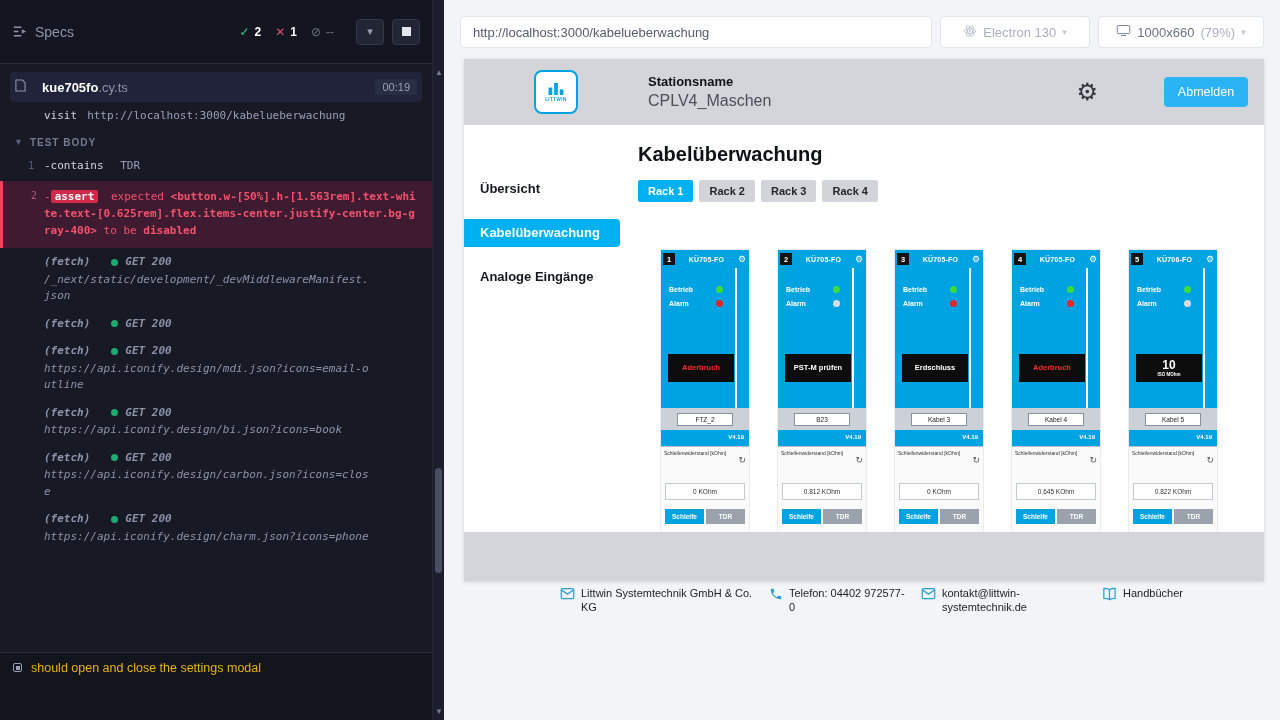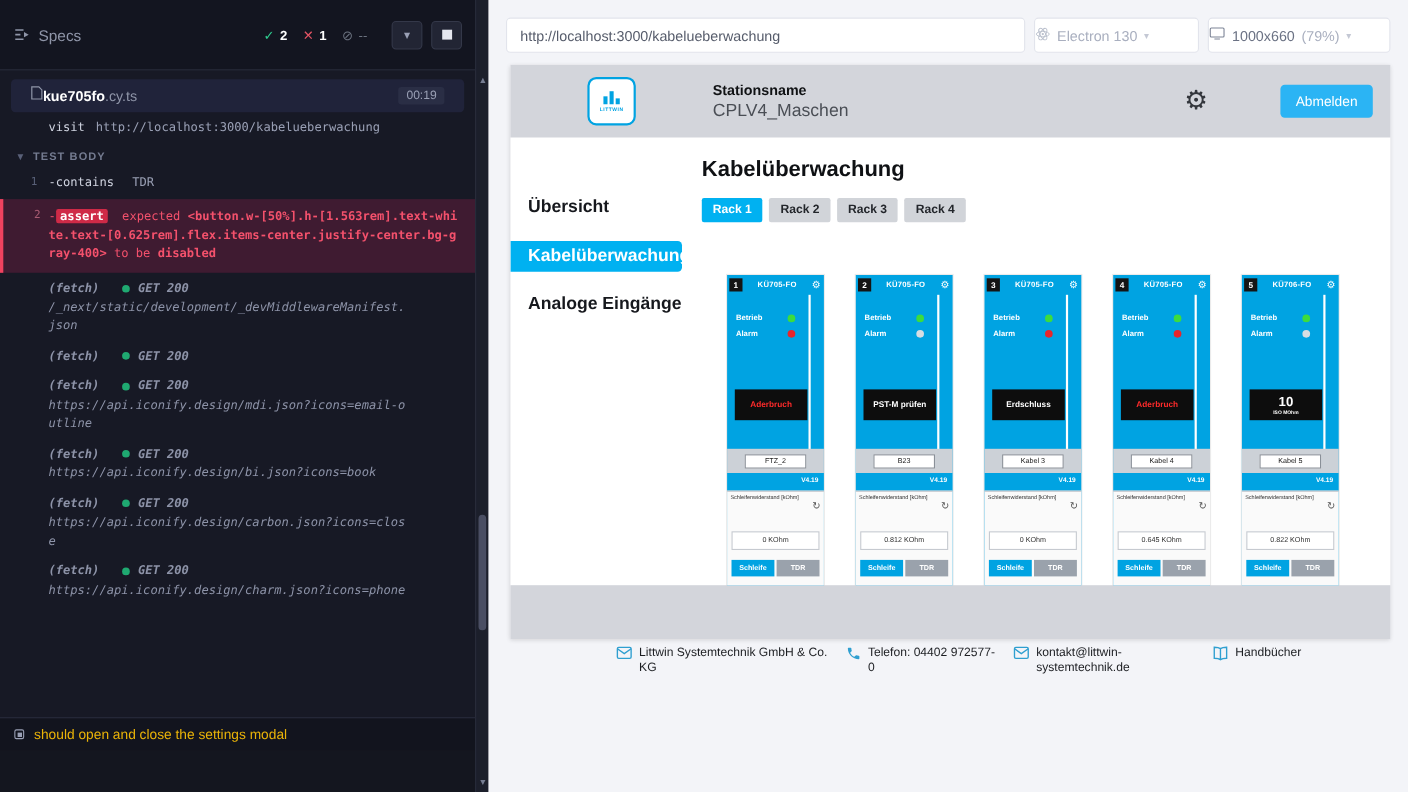--- a/index.html
+++ b/index.html
@@ -14,21 +14,21 @@
   .rep-stats { display:flex; align-items:center; }
   .stat { display:inline-flex; align-items:center; gap:5px; margin-right:14px; font-size:12px; }
   .stat .num { color:#fff; font-weight:bold; }
   .stat.pending .num { color:#6c7380; font-weight:normal; }
   .ic-check { color:#2ecc8f; font-size:12px; }
   .ic-x { color:#e45464; font-size:12px; }
   .ic-pend { color:#6c7380; font-size:12px; }
   .rep-btn { width:28px; height:26px; background:#222534; border:1px solid #343849; border-radius:4px; color:#9aa0b5; margin-left:8px; display:inline-flex; align-items:center; justify-content:center; font-size:11px; cursor:pointer; }
   .stop-square { width:9px; height:9px; background:#e4e6ee; display:inline-block; }
 
-  .spec-row { margin:8px 10px; height:30px; flex:none; background:#20233a; border-radius:4px; display:flex; align-items:center; padding:0 18px; gap:0; }
+  .spec-row { margin:8px 10px; height:30px; flex:none; background:#20233a; border-radius:4px; display:flex; align-items:center; padding:0 5px; gap:16px; }
   .spec-name { font-size:13px; color:#fff; font-weight:bold; }
   .spec-ext { color:#8f95a8; font-weight:normal; }
   .spec-timer { margin-left:auto; background:#2a2e45; color:#9aa0b5; font-size:11px; border-radius:3px; padding:2px 7px; }
 
   .cmd-log { flex:1; overflow:hidden; font-family:"DejaVu Sans Mono", monospace; font-size:11px; }
   .cmd-row { position:relative; padding:4px 16px 4px 44px; line-height:1.5; }
   .gutter { position:absolute; left:12px; width:22px; text-align:right; color:#596078; font-size:10px; }
   .cmd-name { color:#d0d4e0; margin-right:10px; }
   .cmd-arg { color:#9aa0b5; }
   .visit-row { margin-top:-6px; word-break:break-all; }
@@ -58,41 +58,41 @@
   .rep-scrollbar .thumb { position:absolute; left:2px; top:468px; width:7px; height:105px; border-radius:4px; background:#4a4e63; }
   .sb-arrow { position:absolute; left:0; width:12px; text-align:center; color:#767d92; font-size:8px; }
   .sb-arrow.up { top:68px; }
   .sb-arrow.down { bottom:4px; }
 
   
   .preview { flex:1; background:#f3f4f8; }
   .toolbar { display:flex; gap:8px; padding:16px 16px 0 16px; }
   .url-box { flex:1; height:32px; background:#fff; border:1px solid #e2e4ec; border-radius:4px; display:flex; align-items:center; padding:0 12px; }
   .url-box input { border:none; outline:none; width:100%; font-size:13px; color:#565c6b; font-family:"Liberation Sans", sans-serif; background:transparent; }
-  .select-box { height:32px; border-radius:4px; border:1px solid #e2e4ec; background:#fff; display:flex; align-items:center; gap:6px; font-size:13px; cursor:pointer; }
+  .select-box { height:32px; border-radius:4px; border:1px solid #e2e4ec; background:#fff; display:flex; align-items:center; justify-content:center; gap:6px; font-size:13px; cursor:pointer; }
   .browser-select { width:150px; color:#a9afbf; }
   .viewport-select { width:166px; color:#6b7284; }
   .viewport-select .dim { color:#a9afbf; }
   .sel-chev { color:#c4c8d4; font-size:9px; }
   .tb-icon { display:block; }
 
   
   .aut { width:800px; height:522px; margin:11px 16px 0 20px; background:#fff; box-shadow:0 1px 4px rgba(0,0,0,.14); display:flex; flex-direction:column; }
   .aut-header { height:66px; flex:none; background:#d3d5db; display:flex; align-items:center; }
   .logo-box { width:44px; height:44px; margin-left:70px; background:#fff; border:2px solid var(--blue,#00a3e2); border-radius:8px; display:flex; flex-direction:column; align-items:center; justify-content:center; gap:2px; flex:none; }
   .logo-text { font-size:4.5px; font-weight:bold; color:var(--blue,#00a3e2); letter-spacing:.5px; }
   .station { margin-left:70px; }
   .station-label { font-size:13px; font-weight:bold; color:#101214; }
   .station-value { font-size:16px; color:#4a4e55; margin-top:3px; }
   .header-gear { margin-left:auto; font-size:24px; color:#33363c; line-height:1; cursor:pointer; }
   .logout-btn { width:84px; height:30px; margin:0 16px 0 66px; background:var(--logout-blue,#2bb4f4); color:#fff; border:none; border-radius:4px; font-size:12.5px; font-family:"Liberation Sans", sans-serif; cursor:pointer; }
 
   .aut-body { flex:1; display:flex; overflow:hidden; }
   .aut-sidebar { width:156px; flex:none; padding-top:50px; }
-  .nav-item { height:28px; line-height:28px; padding-left:16px; font-size:16px; font-weight:bold; color:#16181d; margin-bottom:16px; cursor:pointer; }
+  .nav-item { height:28px; line-height:28px; padding-left:16px; font-size:13px; font-weight:bold; color:#16181d; margin-bottom:16px; cursor:pointer; }
   .nav-item.active { background:var(--blue-bright,#00b1f1); color:#fff; border-radius:0 4px 4px 0; }
 
   .aut-main { flex:1; padding:18px 0 0 18px; }
   .main-title { font-size:20px; font-weight:600; color:#0f1114; }
   .tabs { margin-top:14px; display:flex; gap:6px; }
   .tab { height:22px; padding:0 10px; display:flex; align-items:center; font-size:11px; font-weight:bold; border-radius:2px; background:#d1d4d9; color:#23262b; cursor:pointer; }
   .tab.active { background:var(--blue-bright,#00b1f1); color:#fff; }
 
   .cards { display:flex; gap:29px; margin:48px 0 0 23px; }
   .ku-card { width:88px; height:300px; flex:none; position:relative; background:var(--blue,#00a3e2); box-shadow:0 0 0 1px rgba(0,0,0,.08); }

